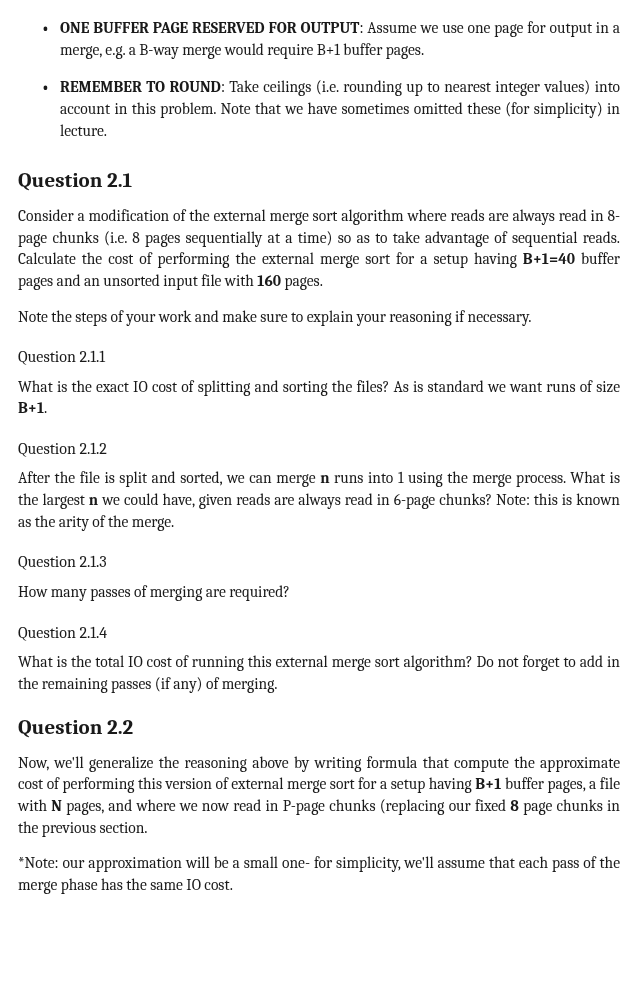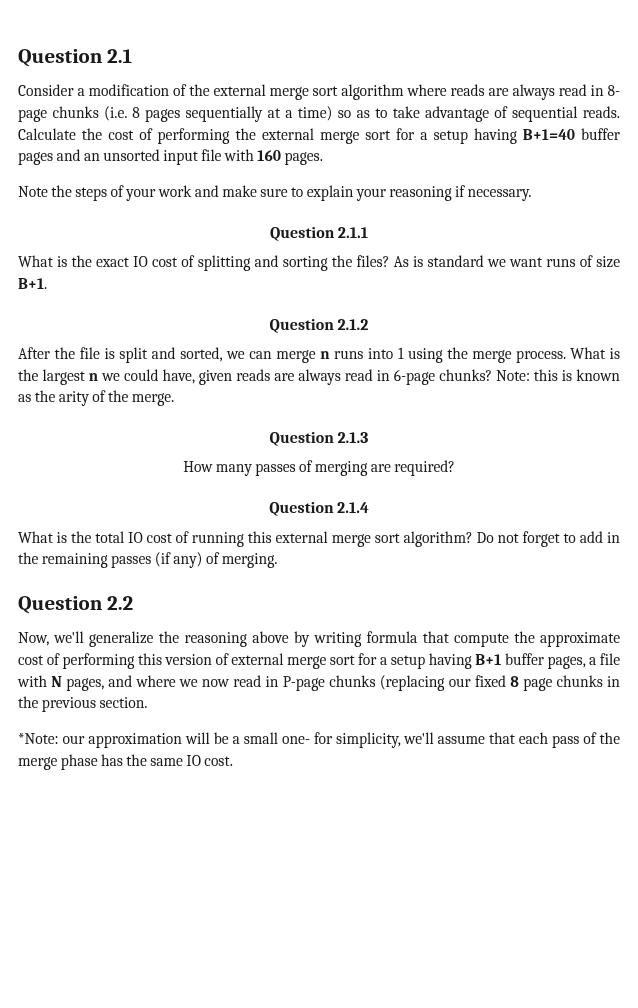--- a/index.html
+++ b/index.html
@@ -33,41 +33,46 @@
       font-weight: bold;
     }
     h2.question-major {
       font-size: 21px;
       font-weight: bold;
       margin-top: 18px;
       margin-bottom: 10px;
     }
     h3.question-minor {
       font-size: 16px;
-      font-weight: bold;
+      font-weight: normal;
       margin-top: 18px;
       margin-bottom: 8px;
-      text-align: center;
     }
     p.body {
       text-align: justify;
       margin-bottom: 14px;
     }
     p.body-left {
-      text-align: center;
+      text-align: left;
       margin-bottom: 14px;
     }
     b {
       font-weight: bold;
     }
   </style>
 </head>
 <body>
 
 <ul class="bullets">
+  <li>
+    <b>ONE BUFFER PAGE RESERVED FOR OUTPUT</b><span>: Assume we use one page for output in a merge, e.g. a B-way merge would require B+1 buffer pages.</span>
+  </li>
+  <li>
+    <b>REMEMBER TO ROUND</b><span>: Take ceilings (i.e. rounding up to nearest integer values) into account in this problem. Note that we have sometimes omitted these (for simplicity) in lecture.</span>
+  </li>
 </ul>
 
 <h2 class="question-major">Question 2.1</h2>
 <p class="body">
   <span>Consider a modification of the external merge sort algorithm where reads are always read in 8-page chunks (i.e. 8 pages sequentially at a time) so as to take advantage of sequential reads. Calculate the cost of performing the external merge sort for a setup having </span><b>B+1=40</b><span> buffer pages and an unsorted input file with </span><b>160</b><span> pages.</span>
 </p>
 <p class="body">Note the steps of your work and make sure to explain your reasoning if necessary.</p>
 
 <h3 class="question-minor">Question 2.1.1</h3>
 <p class="body">

